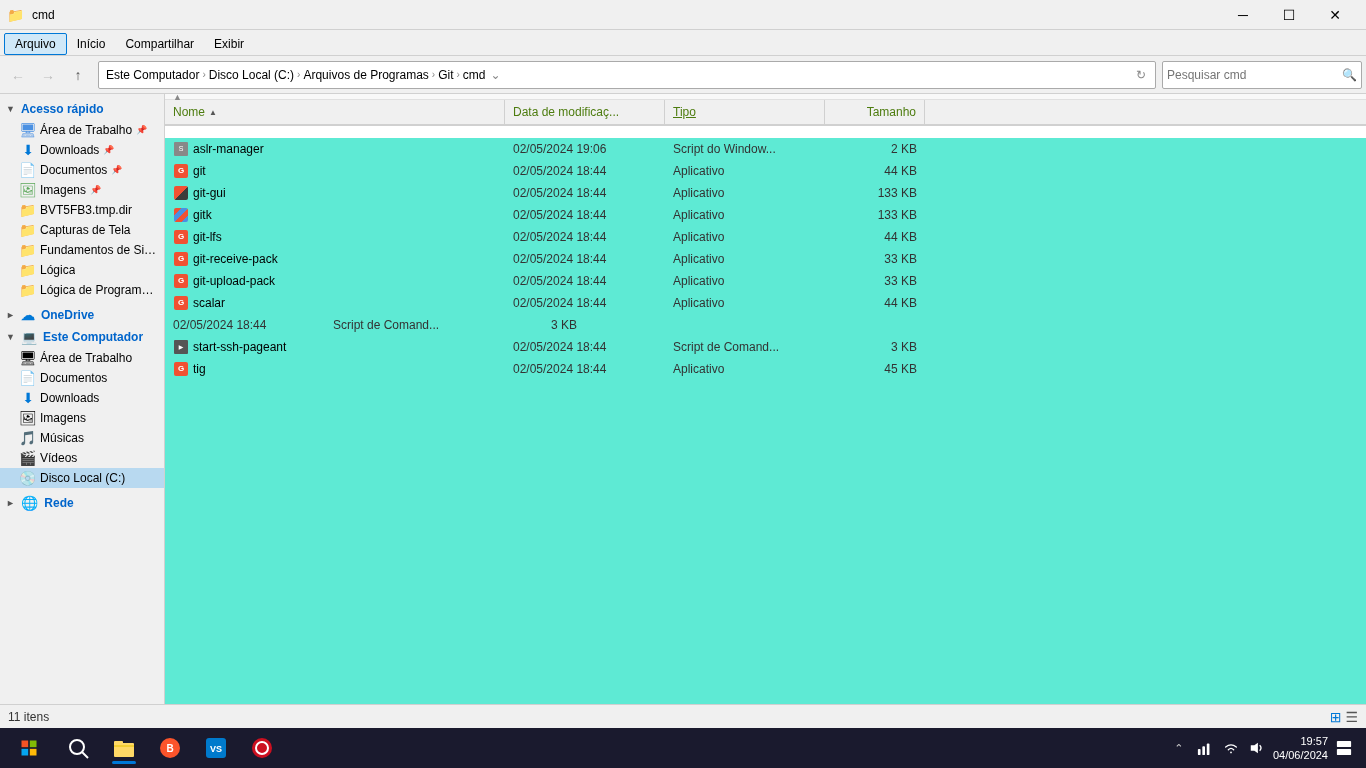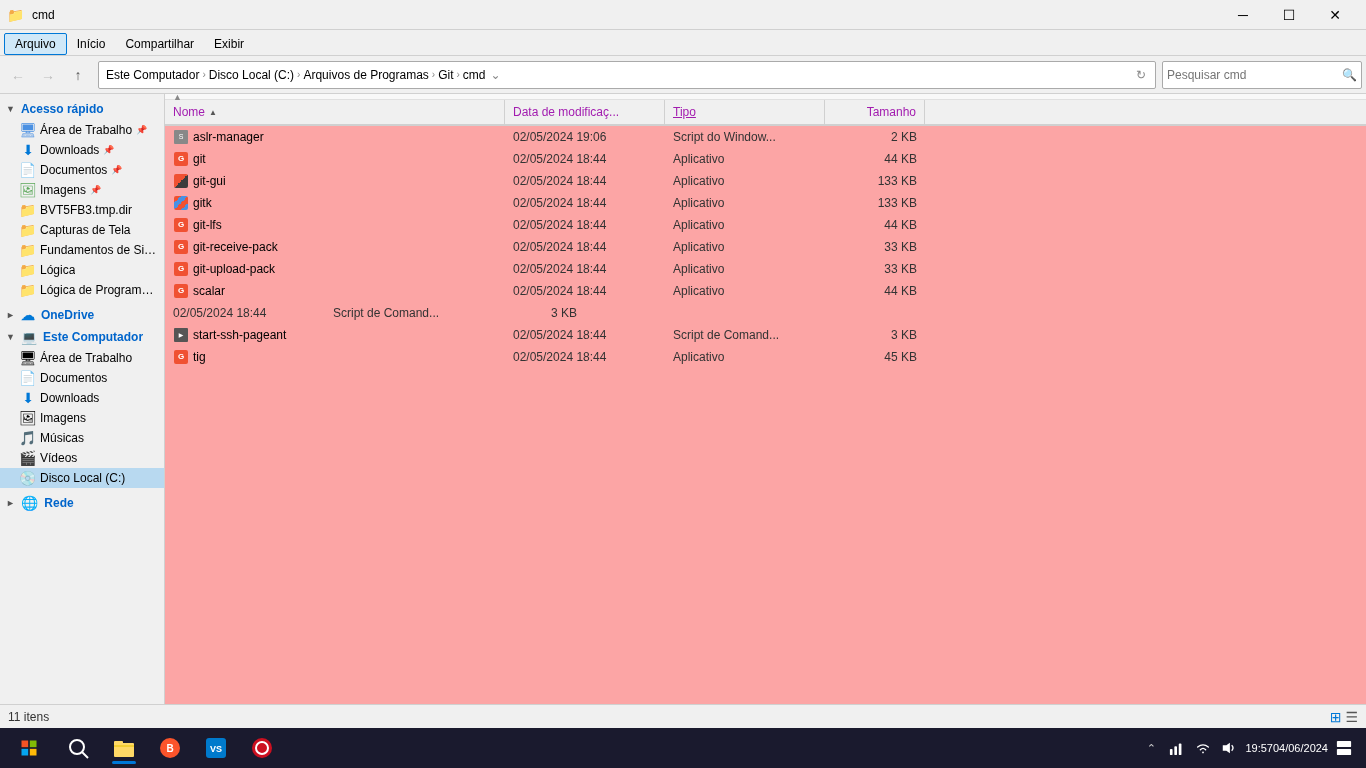--- a/index.html
+++ b/index.html
@@ -156,36 +156,37 @@
       padding-right: 8px;
     }
     .col-header {
       display: flex;
       align-items: center;
       padding: 0 8px;
       cursor: pointer;
       height: 100%;
       font-size: 12px;
       font-weight: 400;
-      color: #a21caf;
+      color: #4d7c0f;
       border-right: 1px solid #d0d0d0;
       user-select: none;
       position: relative;
     }
     .col-name { width: 340px; }
     .col-date { width: 160px; }
     .col-type { width: 160px; text-decoration: underline; }
     .col-size { width: 100px; justify-content: flex-end; }
     .sort-arrow { font-size: 8px; margin-left: 4px; color: #555; }
     .sort-arrow-up::before { content: '▲'; }
 
     .file-list {
       flex: 1;
       overflow-y: auto;
-      background: #fca5a5;
+      background: #5eead4;
+      margin-top: 12px;
     }
     .file-row {
       display: flex;
       align-items: center;
       height: 22px;
       cursor: pointer;
       border-bottom: 1px solid transparent;
     }
     .file-cell {
       padding: 0 8px;
@@ -226,21 +227,21 @@
       gap: 2px;
       z-index: 100;
     }
     .taskbar-start { width: 50px; height: 36px; display: flex; align-items: center; justify-content: center; cursor: pointer; border-radius: 3px; }
     .taskbar-app { height: 36px; width: 44px; display: flex; align-items: center; justify-content: center; cursor: pointer; border-radius: 3px; position: relative; }
     .taskbar-app.active::after { content: ''; position: absolute; bottom: 2px; left: 50%; transform: translateX(-50%); width: 24px; height: 3px; background: #0078d7; border-radius: 2px; }
     .taskbar-app svg { width: 24px; height: 24px; }
     .taskbar-spacer { flex: 1; }
     .taskbar-tray { display: flex; align-items: center; gap: 6px; padding: 0 8px; color: #fff; font-size: 11px; }
     .tray-icon { width: 20px; height: 20px; display: flex; align-items: center; justify-content: center; cursor: pointer; color: #ccc; }
-    .clock { display: flex; flex-direction: row; align-items: flex-end; color: white; font-size: 11px; line-height: 1.3; }
+    .clock { display: flex; flex-direction: column; align-items: flex-end; color: white; font-size: 11px; line-height: 1.3; }
 
     
     .icon-folder { color: #ffd966; }
     .icon-folder-blue { color: #4a90e2; }
     .icon-download { color: #0078d7; }
     .icon-docs { color: #888; }
     .icon-image { color: #5ba85a; }
 
     
     .git-icon-app {

